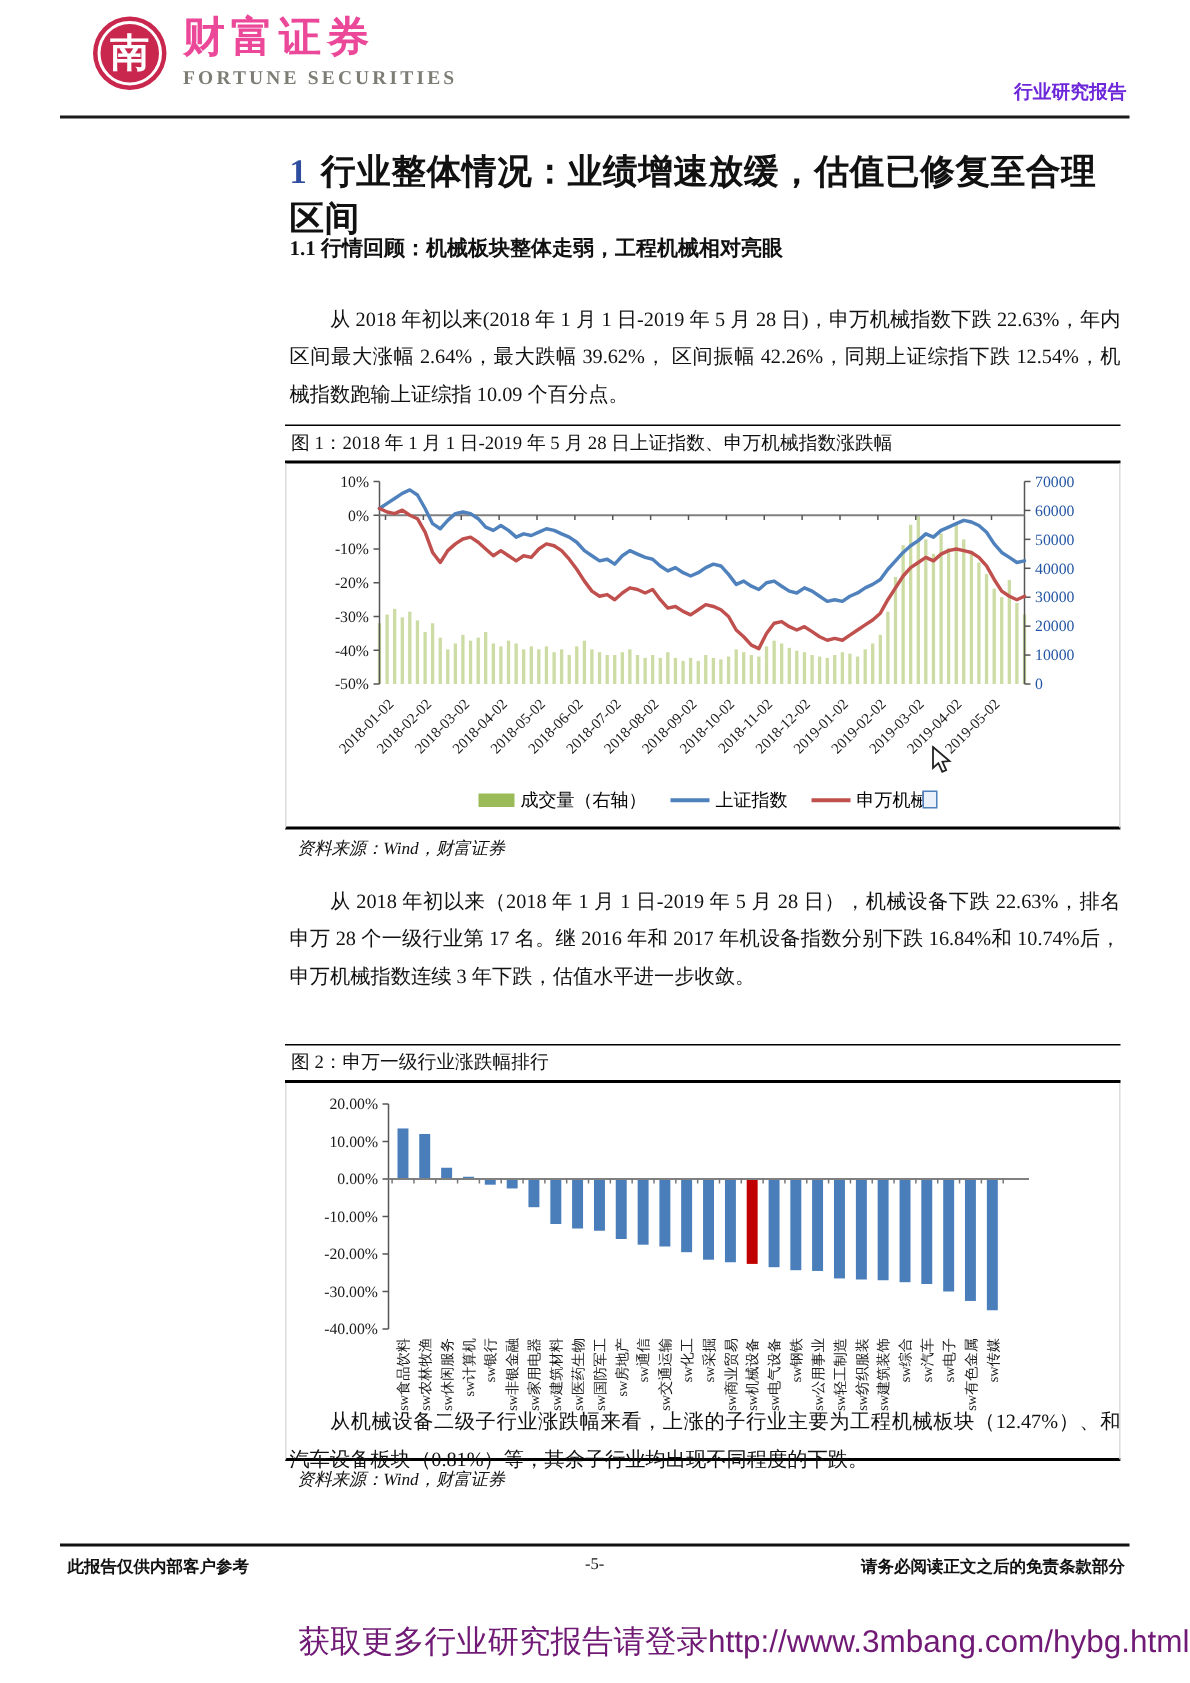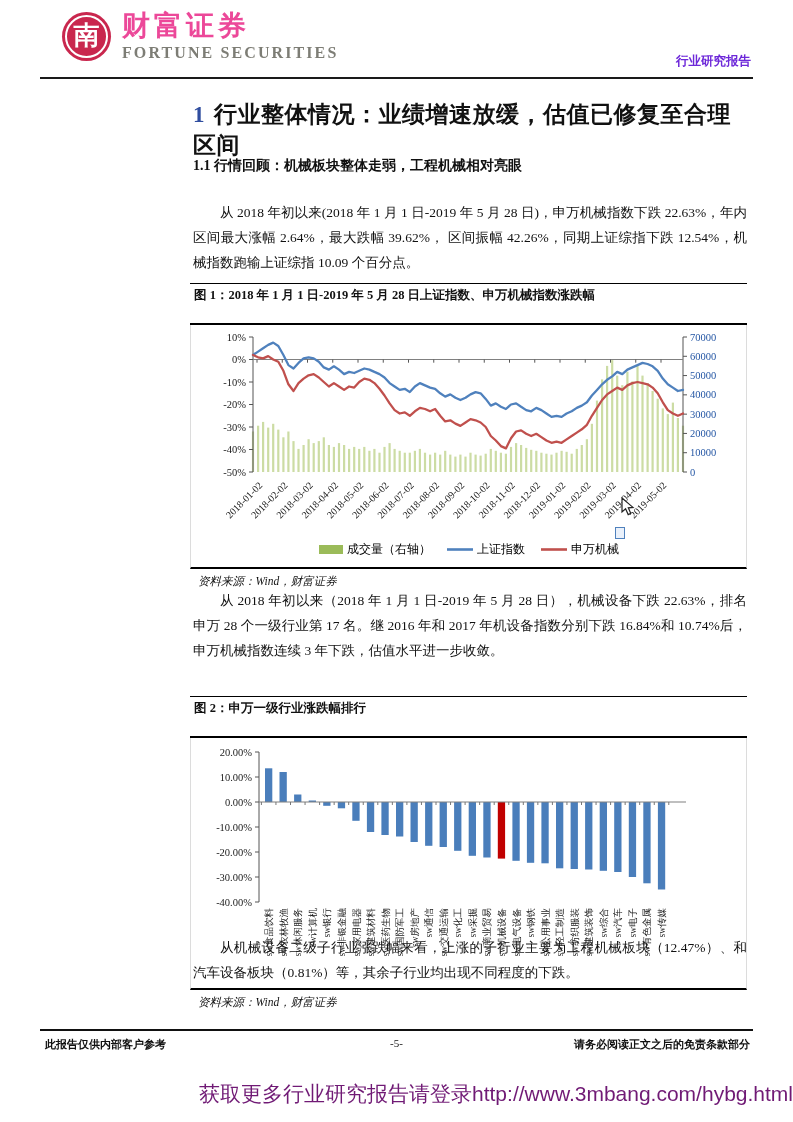--- a/index.html
+++ b/index.html
@@ -5,35 +5,35 @@
   html,body{margin:0;padding:0;background:#ffffff;}
   .page{position:relative;width:793px;height:1122px;background:#fff;overflow:hidden;
         font-family:"Liberation Serif","DejaVu Serif",serif;color:#111;}
   
   .logo{position:absolute;left:62px;top:11px;display:flex;gap:11px;align-items:center;}
   .seal{width:49px;height:49px;border-radius:50%;background:#c9274e;position:relative;
         display:flex;align-items:center;justify-content:center;}
   .seal::after{content:"";position:absolute;inset:3px;border:2px solid #fff;border-radius:50%;}
   .seal-char{color:#fff;font-size:26px;font-weight:bold;line-height:1;position:relative;z-index:2;}
   .brand-cn{font-size:28px;color:#ec4899;font-weight:bold;letter-spacing:4px;line-height:1.1;}
-  .brand-en{font-size:16px;color:#7d7d75;font-weight:bold;letter-spacing:2.1px;margin-top:2px;}
+  .brand-en{font-size:13px;color:#7d7d75;font-weight:bold;letter-spacing:2.1px;margin-top:2px;}
   .report-type{position:absolute;right:42px;top:53px;font-size:12.5px;font-weight:bold;color:#6d28d9;}
   .hr-top{position:absolute;left:40px;right:40px;top:77px;border-top:2px solid #1a1a1a;}
   
   .h1{position:absolute;left:193px;top:99px;width:556px;font-size:23px;font-weight:bold;letter-spacing:.5px;}
   .h1-num{color:#2f4d9f;margin-right:9px;}
   .h2{position:absolute;left:193px;top:157px;width:556px;font-size:14px;font-weight:bold;}
   .para{position:absolute;left:193px;width:554px;font-size:13.5px;line-height:25px;
         text-align:justify;text-indent:2em;}
   .p1{top:200px;} .p2{top:588px;} .p3{top:935px;}
   
   .figure{position:absolute;left:190px;width:557px;}
   .fig1{top:283px;} .fig2{top:696px;}
   .fig-title{border-top:1.5px solid #000;border-bottom:2.5px solid #000;
-             font-weight:bold;font-size:12.5px;padding:3px 2px 19px 4px;}
+             font-weight:normal;font-size:12.5px;padding:3px 2px 3px 4px;}
   .fig-body{border-left:1px solid #dcdcdc;border-right:1px solid #dcdcdc;
             border-bottom:2.5px solid #000;padding-top:2px;line-height:0;}
   .fig-source{font-size:11.5px;font-style:italic;padding:5px 2px 0 8px;}
   
   .hr-bottom{position:absolute;left:40px;right:40px;top:1029px;border-top:2.5px solid #111;}
   .footer-left{position:absolute;left:45px;top:1037px;font-size:11px;font-weight:bold;}
   .footer-page{position:absolute;left:0;right:0;top:1037px;text-align:center;font-size:11px;}
   .footer-right{position:absolute;right:43px;top:1037px;font-size:11px;font-weight:bold;}
   .banner{position:absolute;left:0;right:0;top:1080px;text-align:right;font-size:21px;color:#701a75;
           font-family:Liberation Sans, sans-serif;}

